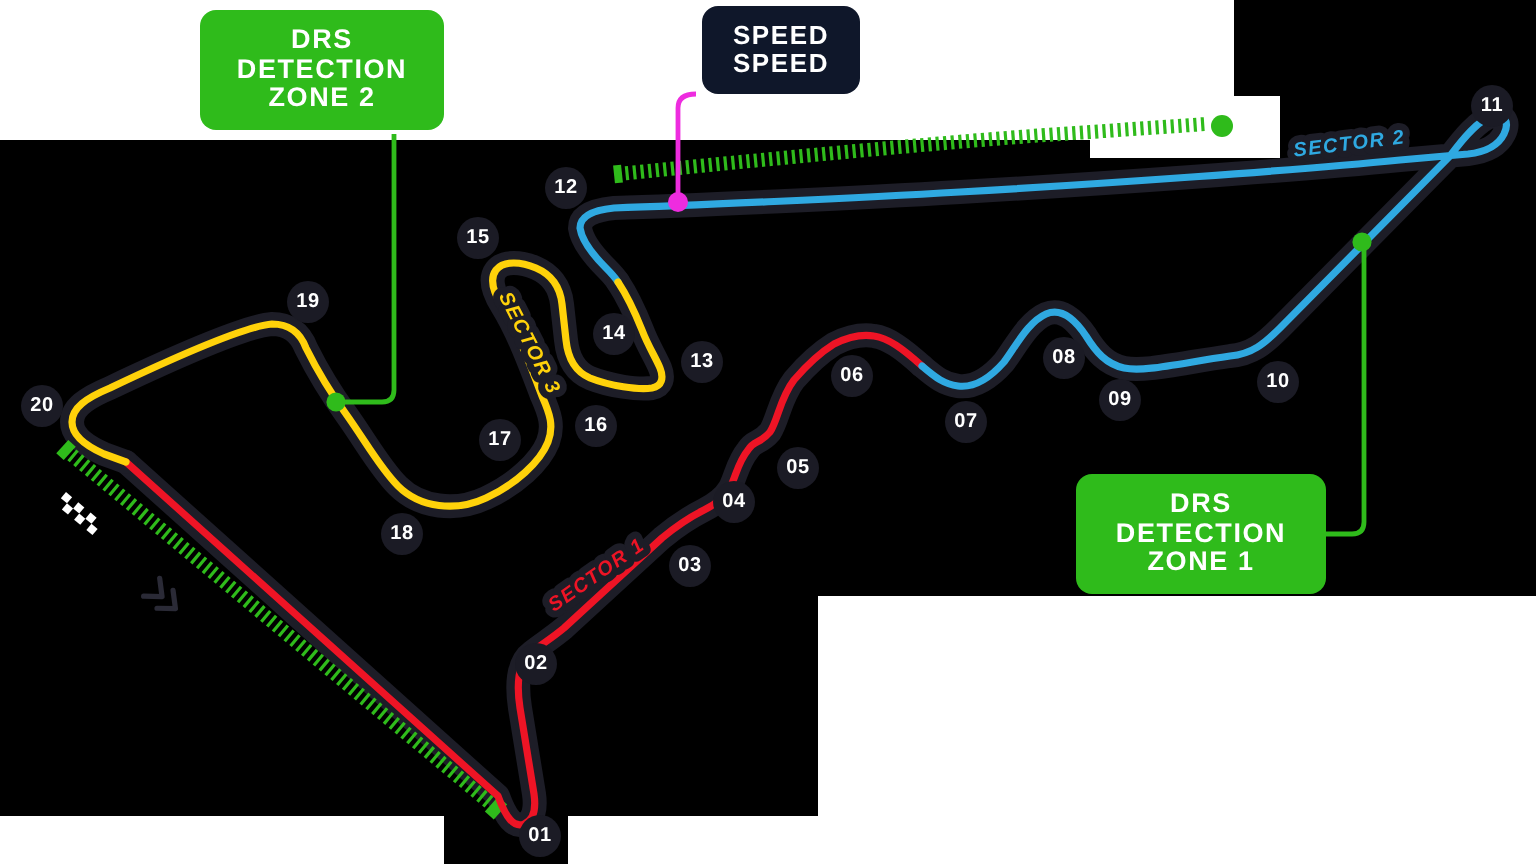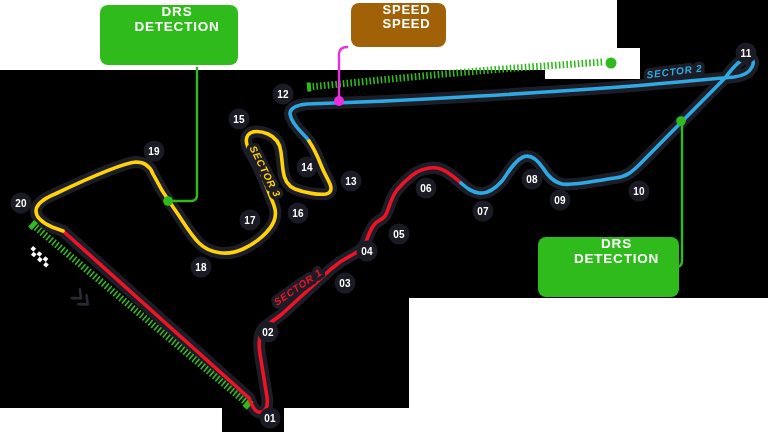--- a/index.html
+++ b/index.html
@@ -10,22 +10,22 @@
   .lines use{fill:none;stroke-width:3.6;stroke-linecap:round;stroke-linejoin:round;}
   .hatch{fill:none;stroke-width:7;stroke-dasharray:1.6 2.2;}
   .leader{fill:none;stroke-width:2.4;}
   .sector-label{font:italic 700 10px "Liberation Sans",sans-serif;letter-spacing:.8px;
                 text-anchor:middle;paint-order:stroke;stroke:#1d1d27;stroke-width:7;
                 stroke-linejoin:round;}
   .turn-label{font:700 10px "Liberation Sans",sans-serif;fill:#fff;text-anchor:middle;
               dominant-baseline:central;letter-spacing:.3px;}
   .chev{fill:none;stroke:#2a2a36;stroke-width:2.6;stroke-linecap:round;stroke-linejoin:round;}
   .label-box{position:absolute;color:#fff;font-weight:700;text-align:center;border-radius:8px;
-             display:flex;flex-direction:column;line-height:1.1;
-             font-size:13.5px;letter-spacing:.8px;padding-left:16px;}
+             display:flex;flex-direction:column;justify-content:center;line-height:1.1;
+             font-size:13.5px;letter-spacing:.8px;}
   .label-box span{display:block;}
 </style>
 </head>
 <body>
 
 <div id="stage">
   <svg id="trackmap" width="768" height="432" viewBox="0 0 768 432">
 
     <g>
       <rect x="0" y="70" width="409" height="338" fill="#000"></rect>
@@ -190,22 +190,24 @@
         <g>
           <circle cx="21" cy="203" r="10.5" fill="#1b1b25"></circle>
           <text x="21" y="203" class="turn-label">20</text>
         </g>
       </g>
   </svg>
 
   <div class="label-box" id="box-drs2" style="left: 100px; top: 5px; width: 122px; height: 60px; background: rgb(47, 187, 27);">
     <span>DRS</span>
     <span>DETECTION</span>
+    <span>ZONE 2</span>
   </div>
-  <div class="label-box" id="box-speedtrap" style="left: 351px; top: 3px; width: 79px; height: 44px; font-size: 13px; background: #a16207;">
+  <div class="label-box" id="box-speedtrap" style="left: 351px; top: 3px; width: 79px; height: 44px; font-size: 13px; background: #0f172a;">
     <span>SPEED</span>
     <span>SPEED</span>
   </div>
   <div class="label-box" id="box-drs1" style="left: 538px; top: 237px; width: 125px; height: 60px; background: rgb(47, 187, 27);">
     <span>DRS</span>
     <span>DETECTION</span>
+    <span>ZONE 1</span>
   </div>
 </div>
 
 </body></html>

